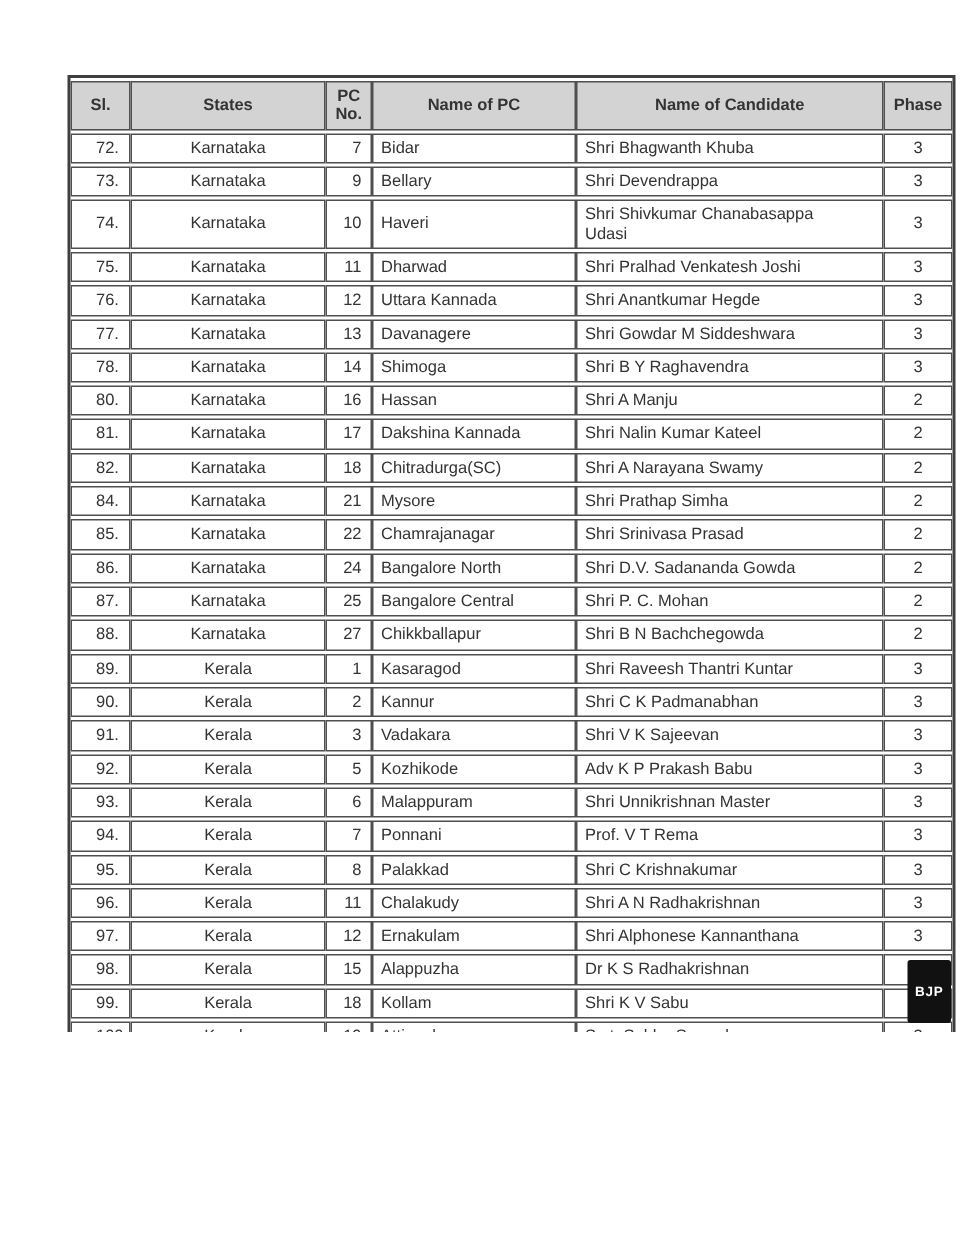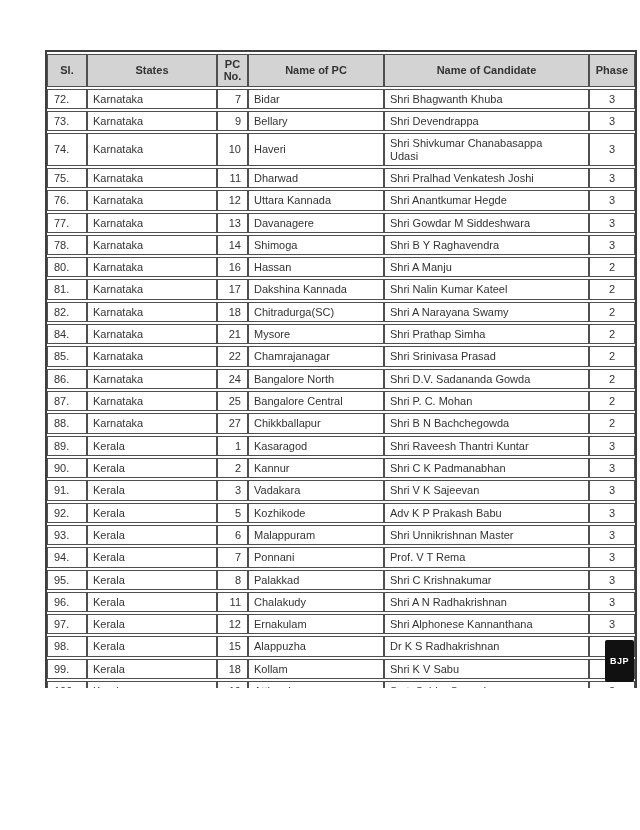--- a/index.html
+++ b/index.html
@@ -51,22 +51,22 @@
   th{
     background:var(--header-bg);
     font-weight:bold;
     text-align:center;
     padding:3px 2px;
   }
   td{
     padding:3px 5px;
     white-space:pre-line;
   }
-  td.c-sl{text-align:left;padding-left:6px;}
-  td.c-state{text-align:left;}
+  td.c-sl{text-align:left;padding-left:16px;}
+  td.c-state{text-align:center;}
   td.c-pc_no{text-align:right;padding-right:6px;}
   td.c-pc_name{text-align:left;margin-left:20px;}
   td.c-candidate{text-align:left;}
   td.c-phase{text-align:center;}
 
   .page-number{
     position:absolute;top:771px;left:0;width:100%;
     text-align:center;font-size:11px;color:#3a3a3a;
   }
   .bjp-badge{

